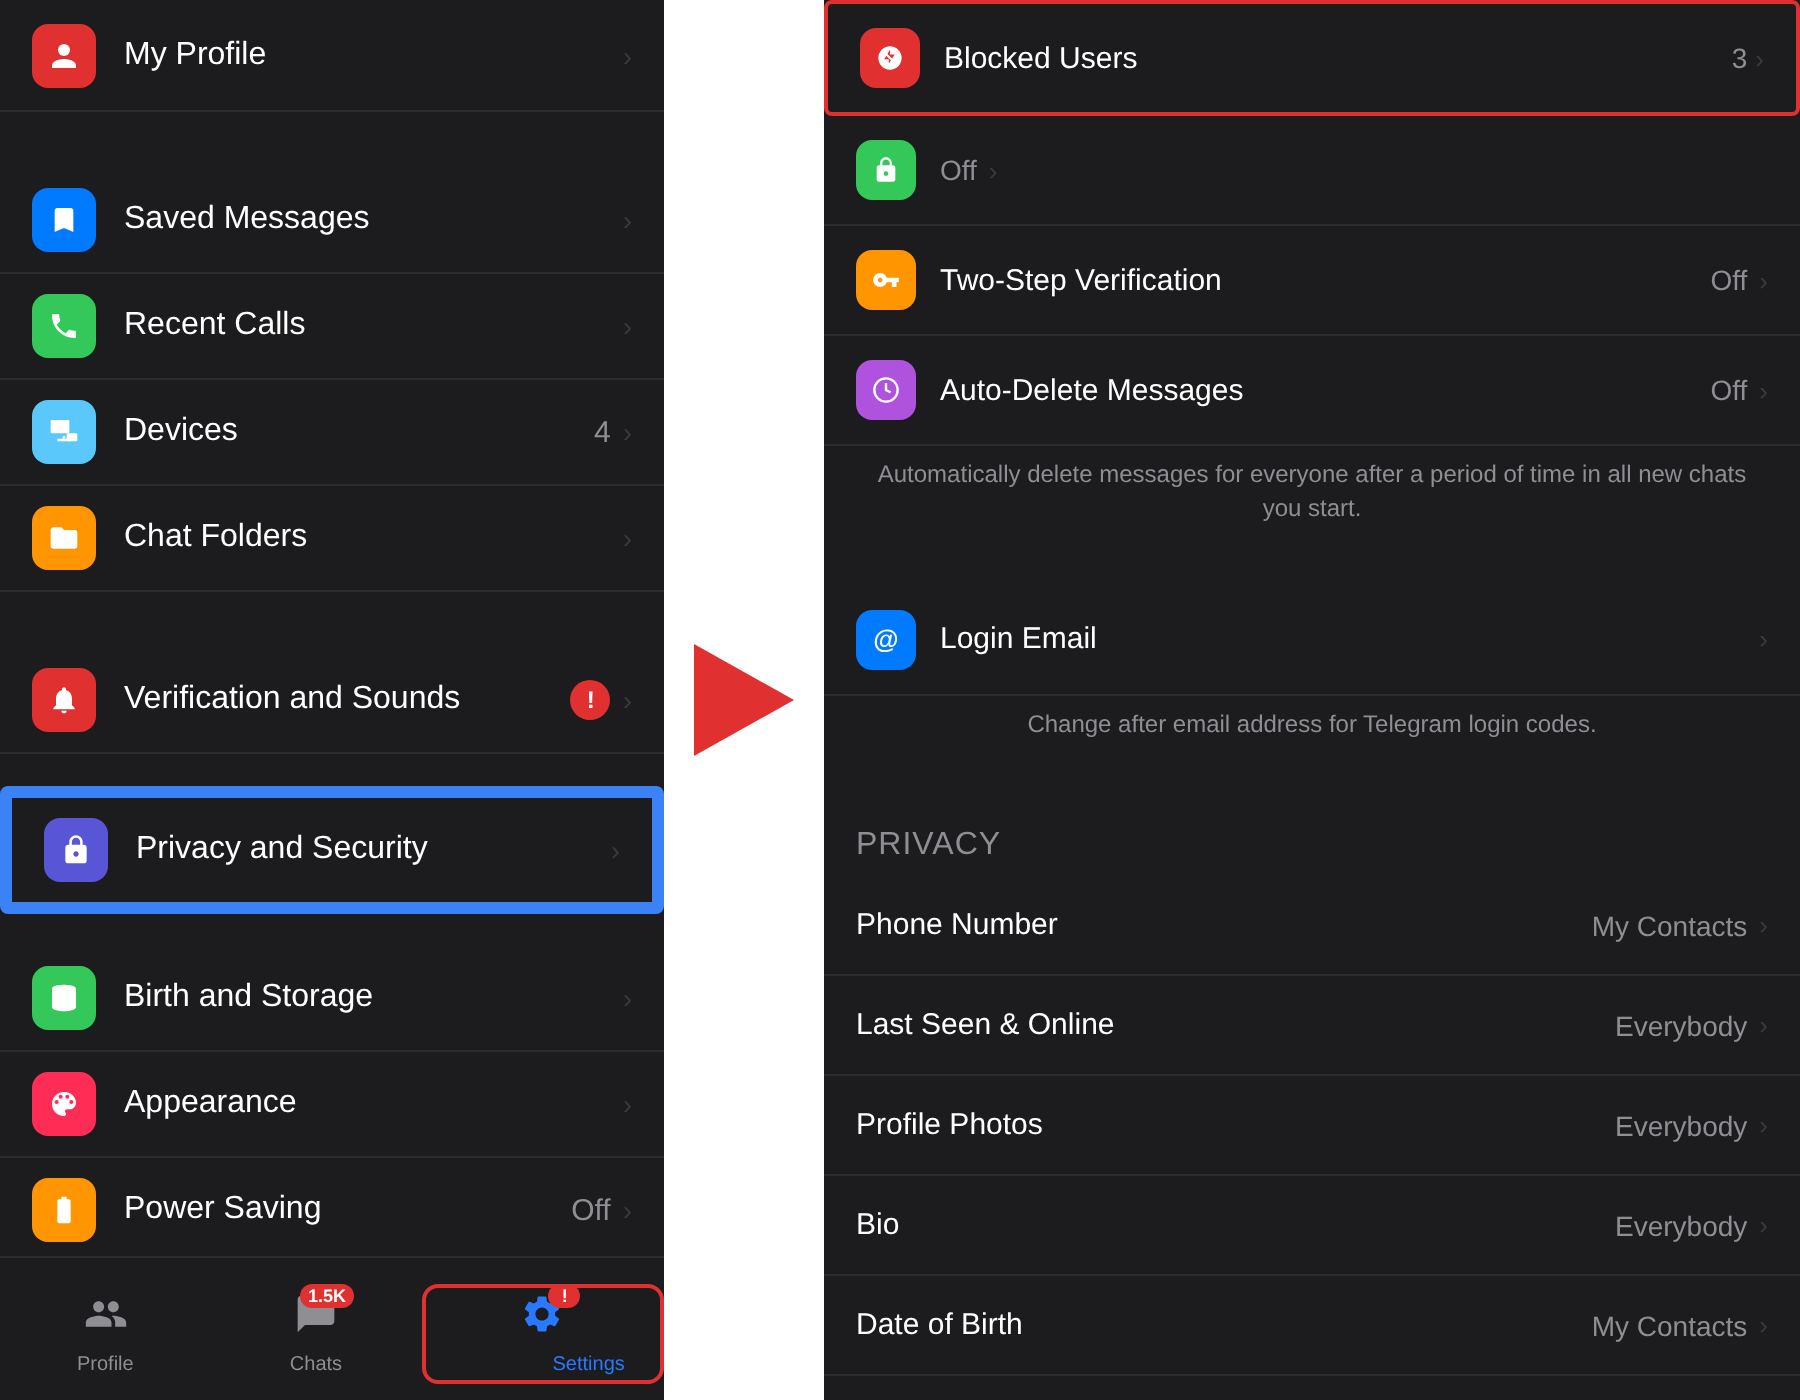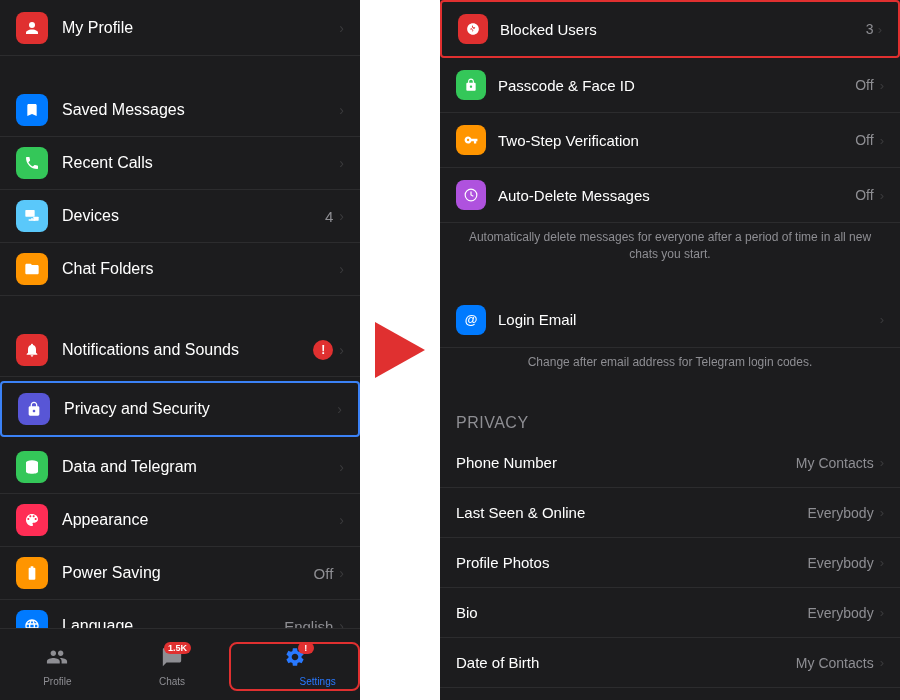--- a/index.html
+++ b/index.html
@@ -7,21 +7,21 @@
       width: 900px;
       height: 700px;
       background: #1c1c1e;
       display: flex;
       font-family: -apple-system, BlinkMacSystemFont, 'SF Pro Display', sans-serif;
       overflow: hidden;
     }
 
     
     .left-panel {
-      width: 360px;
+      width: 332px;
       background: #1c1c1e;
       display: flex;
       flex-direction: column;
       height: 700px;
       overflow: hidden;
     }
 
     .settings-list {
       flex: 1;
       overflow-y: auto;
@@ -323,50 +323,50 @@
 
     <div class="section-gap"></div>
 
     <div class="settings-item">
       <div class="item-icon bg-red">
         <svg width="16" height="16" viewBox="0 0 24 24" fill="white">
             <path d="M12 22c1.1 0 2-.9 2-2h-4c0 1.1.9 2 2 2zm6-6V11c0-3.07-1.64-5.64-4.5-6.32V4c0-.83-.67-1.5-1.5-1.5s-1.5.67-1.5 1.5v.68C7.63 5.36 6 7.92 6 11v5l-2 2v1h16v-1l-2-2z"></path>
           </svg>
       </div>
       <div class="item-content">
-        <span class="item-label">Notifications and Sounds</span>
+        <span class="item-label">Verification and Sounds</span>
         <div class="item-right">
           <div class="badge-red">!</div>
           <span class="chevron">›</span>
         </div>
       </div>
     </div>
 
-    <div class="settings-item" style="border: 2px solid #3b82f6; border-radius: 4px; margin: 4px 0; text-align: center;">
+    <div class="settings-item" style="border: 6px solid #3b82f6; border-radius: 4px; margin: 16px 0; text-align: center;">
       <div class="item-icon" style="background:#5856d6;">
         <svg width="16" height="16" viewBox="0 0 24 24" fill="white">
             <path d="M18 8h-1V6c0-2.76-2.24-5-5-5S7 3.24 7 6v2H6c-1.1 0-2 .9-2 2v10c0 1.1.9 2 2 2h12c1.1 0 2-.9 2-2V10c0-1.1-.9-2-2-2zm-6 9c-1.1 0-2-.9-2-2s.9-2 2-2 2 .9 2 2-.9 2-2 2zm3.1-9H8.9V6c0-1.71 1.39-3.1 3.1-3.1 1.71 0 3.1 1.39 3.1 3.1v2z"></path>
           </svg>
       </div>
       <div class="item-content">
         <span class="item-label">Privacy and Security</span>
         <span class="chevron">›</span>
       </div>
     </div>
 
     <div class="settings-item">
       <div class="item-icon bg-green">
         <svg width="16" height="16" viewBox="0 0 24 24" fill="white">
             <ellipse cx="12" cy="5" rx="9" ry="3"></ellipse>
             <path d="M21 12c0 1.66-4 3-9 3s-9-1.34-9-3"></path>
             <path d="M3 5v14c0 1.66 4 3 9 3s9-1.34 9-3V5"></path>
           </svg>
       </div>
       <div class="item-content">
-        <span class="item-label">Data and Telegram</span>
+        <span class="item-label">Birth and Storage</span>
         <span class="chevron">›</span>
       </div>
     </div>
 
     <div class="settings-item">
       <div class="item-icon bg-pink">
         <svg width="16" height="16" viewBox="0 0 24 24" fill="white">
             <path d="M12 3c-4.97 0-9 4.03-9 9s4.03 9 9 9c.83 0 1.5-.67 1.5-1.5 0-.39-.15-.74-.39-1.01-.23-.26-.38-.61-.38-.99 0-.83.67-1.5 1.5-1.5H16c2.76 0 5-2.24 5-5 0-4.42-4.03-8-9-8zm-5.5 9c-.83 0-1.5-.67-1.5-1.5S5.67 9 6.5 9 8 9.67 8 10.5 7.33 12 6.5 12zm3-4C8.67 8 8 7.33 8 6.5S8.67 5 9.5 5s1.5.67 1.5 1.5S10.33 8 9.5 8zm5 0c-.83 0-1.5-.67-1.5-1.5S13.67 5 14.5 5s1.5.67 1.5 1.5S15.33 8 14.5 8zm3 4c-.83 0-1.5-.67-1.5-1.5S16.67 9 17.5 9s1.5.67 1.5 1.5-.67 1.5-1.5 1.5z"></path>
           </svg>
       </div>
@@ -455,21 +455,20 @@
     <span class="right-item-count">3</span>
     <span class="right-chevron">›</span>
   </div>
 
   <div class="right-list-item">
     <div class="right-icon bg-green">
       <svg width="14" height="14" viewBox="0 0 24 24" fill="white">
           <path d="M18 8h-1V6c0-2.76-2.24-5-5-5S7 3.24 7 6v2H6c-1.1 0-2 .9-2 2v10c0 1.1.9 2 2 2h12c1.1 0 2-.9 2-2V10c0-1.1-.9-2-2-2zm-6 9c-1.1 0-2-.9-2-2s.9-2 2-2 2 .9 2 2-.9 2-2 2zm3.1-9H8.9V6c0-1.71 1.39-3.1 3.1-3.1 1.71 0 3.1 1.39 3.1 3.1v2z"></path>
         </svg>
     </div>
-    <span class="right-item-label">Passcode &amp; Face ID</span>
     <span class="right-item-value">Off</span>
     <span class="right-chevron">›</span>
   </div>
 
   <div class="right-list-item">
     <div class="right-icon bg-orange">
       <svg width="14" height="14" viewBox="0 0 24 24" fill="white">
           <path d="M12.65 10C11.83 7.67 9.61 6 7 6c-3.31 0-6 2.69-6 6s2.69 6 6 6c2.61 0 4.83-1.67 5.65-4H17v4h4v-4h2v-4H12.65zM7 14c-1.1 0-2-.9-2-2s.9-2 2-2 2 .9 2 2-.9 2-2 2z"></path>
         </svg>
     </div>

